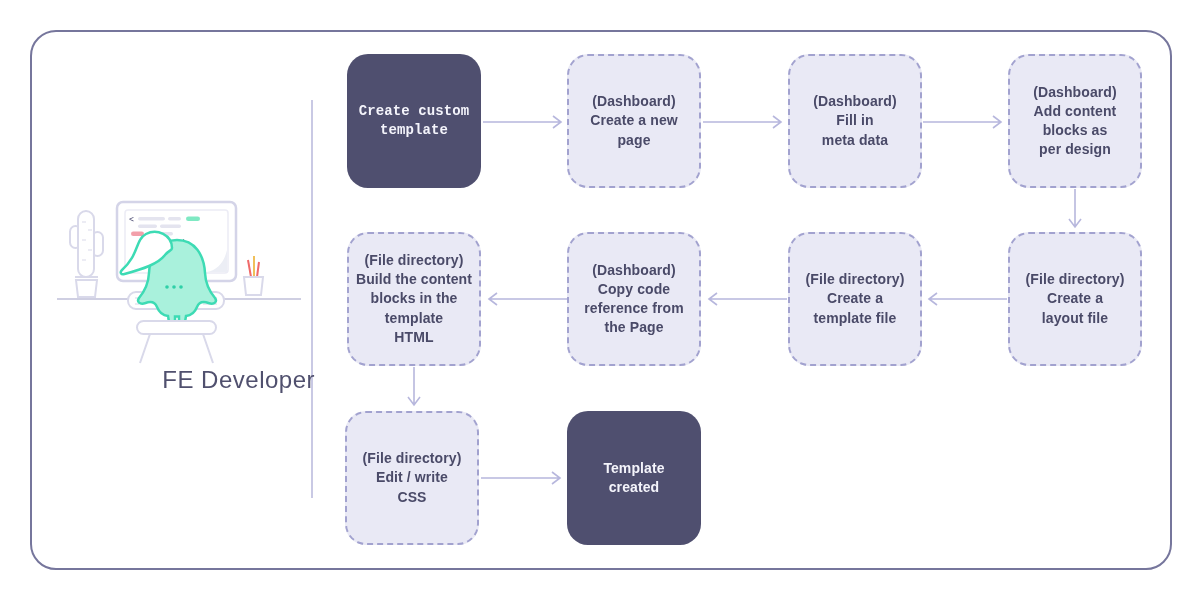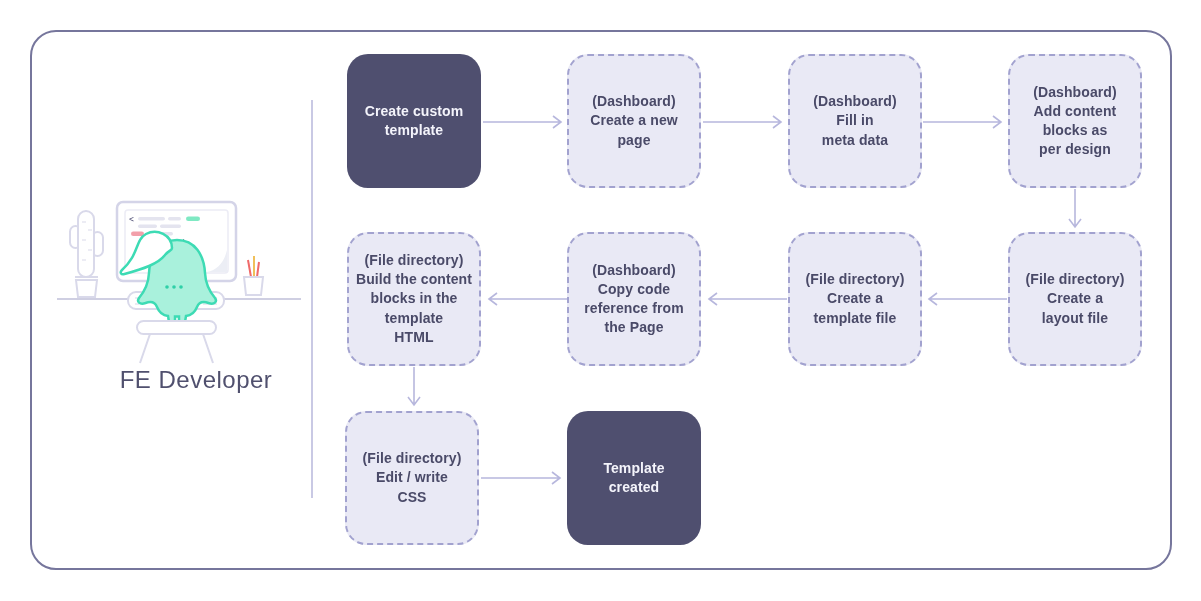--- a/index.html
+++ b/index.html
@@ -12,39 +12,39 @@
   }
 
   .divider {
     position: absolute; left: 311px; top: 100px; width: 2px; height: 398px;
     background: #c9c9e4;
   }
 
   .illus { position: absolute; left: 55px; top: 180px; width: 250px; height: 185px; }
 
   .actor-caption {
-    position: absolute; left: 66px; top: 366px; width: 260px;
-    text-align: center; font-size: 24px; letter-spacing: 0.5px;
+    position: absolute; left: 55px; top: 366px; width: 260px;
+    text-align: right; font-size: 24px; letter-spacing: 0.5px;
     color: #50506e; font-weight: 500;
   }
 
   .node {
     position: absolute; width: 134px; height: 134px; border-radius: 21px;
     display: flex; align-items: center; justify-content: center;
     text-align: center;
   }
   .node > span {
     white-space: pre-line; font-size: 14px; font-weight: 600;
     line-height: 1.36; letter-spacing: 0.1px; color: #4a4a68; padding: 0 6px;
   }
   .node.dashed { background: #e9e9f5; border: 2px dashed #a2a2cf; }
   .node.solid  { background: #4f4f6f; }
   .node.solid > span { color: #f4f4fb; }
 
-  .n1  { left: 347px;  top: 54px; }
+  .n1  { left: 347px;  top: 54px; font-family: Liberation Mono, monospace; }
   .n2  { left: 567px;  top: 54px; }
   .n3  { left: 788px;  top: 54px; }
   .n4  { left: 1008px; top: 54px; }
   .n5  { left: 1008px; top: 232px; }
   .n6  { left: 788px;  top: 232px; }
   .n7  { left: 567px;  top: 232px; }
   .n8  { left: 347px;  top: 232px; }
   .n9  { left: 345px;  top: 411px; }
   .n10 { left: 567px;  top: 411px; }
 

